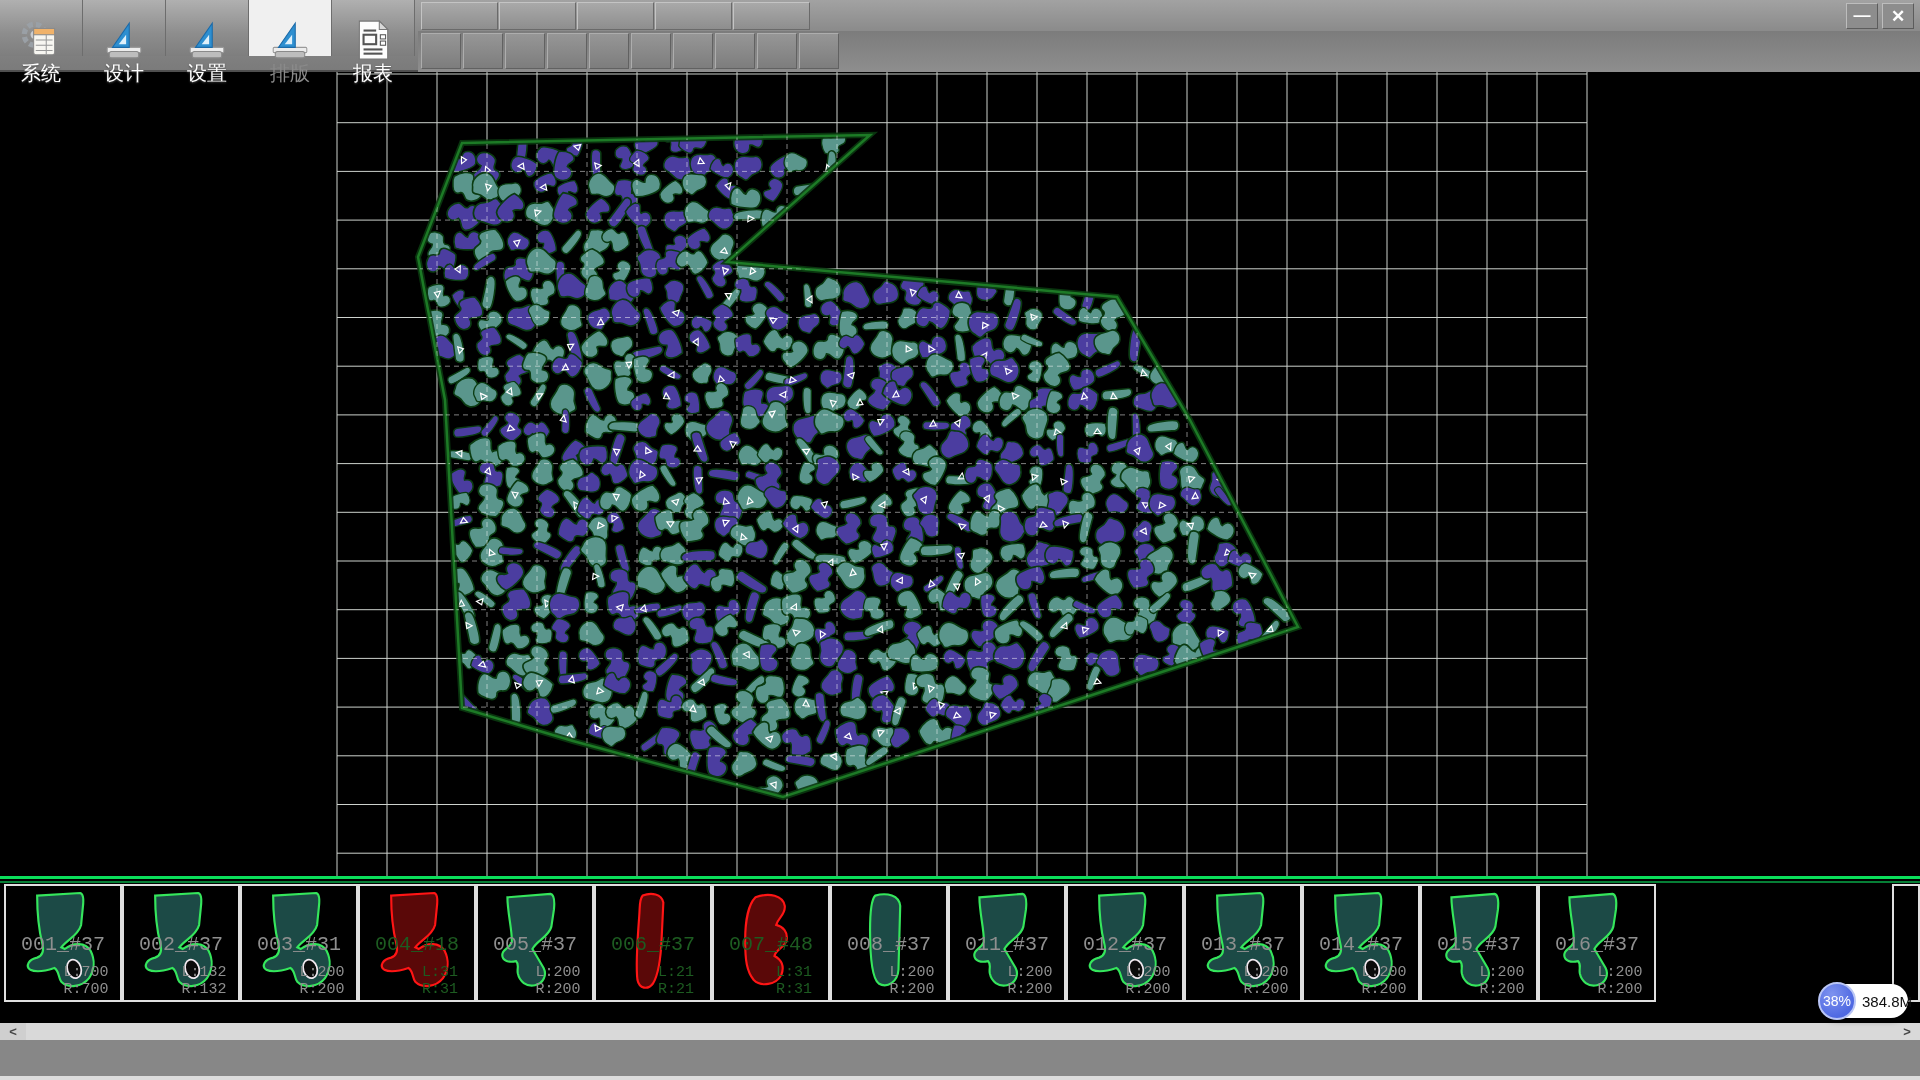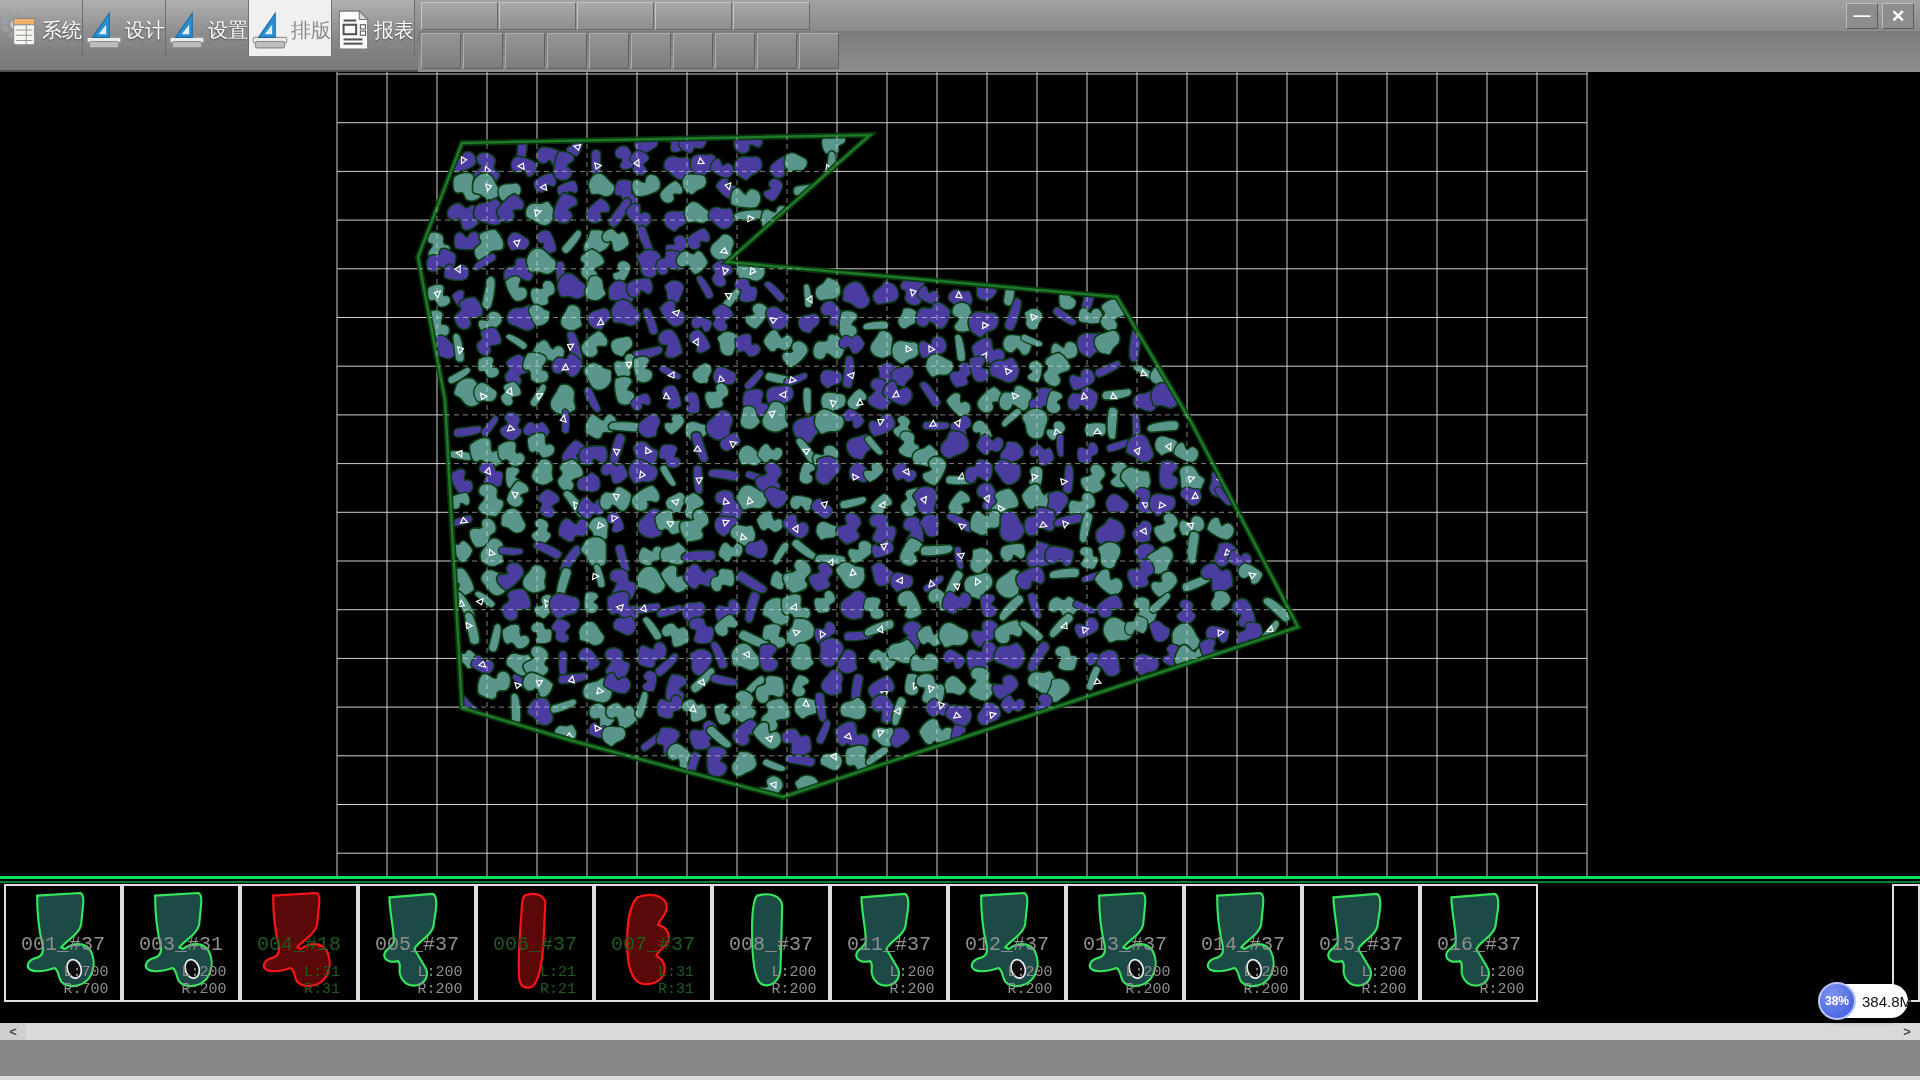--- a/index.html
+++ b/index.html
@@ -5,22 +5,22 @@
   * { margin:0; padding:0; box-sizing:border-box; }
   html,body { width:1920px; height:1080px; overflow:hidden; background:#000;
               font-family:"Liberation Sans", sans-serif; }
   .window { position:relative; width:1920px; height:1080px; background:#000; }
 
   
   .toolbar { position:absolute; left:0; top:0; width:1920px; height:72px;
              background:linear-gradient(#a2a2a2,#858585 55%,#7b7b7b);
              border-bottom:2px solid #4f4f4f; z-index:5; }
   .bigbar { position:absolute; left:0; top:0; height:70px; display:flex; }
-  .bigbtn { width:83px; height:56px; display:flex; flex-direction:row; align-items:center;
-            justify-content:flex-start; padding-top:3px; cursor:default;
+  .bigbtn { width:83px; height:56px; display:flex; flex-direction:column; align-items:center;
+            justify-content:flex-start; padding-top:19px; cursor:default;
             background:linear-gradient(#b0b0b0,#8d8d8d 60%,#7e7e7e);
             border-right:1px solid #6d6d6d; }
   .bigbtn .bicon { width:42px; height:42px; }
   .bigbtn .blbl { font-size:20px; color:#fff; text-shadow:0 1px 2px #4a4a4a; line-height:24px; }
   .bigbtn.active { background:#f0f0f0; }
   .bigbtn.active .blbl { color:#8a8a8a; text-shadow:none; }
 
   .menubar { position:absolute; left:421px; top:2px; display:flex; gap:1px; }
   .menubtn { width:77px; height:28px; line-height:26px; text-align:center; color:#fff;
              font-size:19px; text-shadow:0 1px 1px #555;
@@ -60,21 +60,21 @@
                   border:2px solid #e0e0e0; background:#000; overflow:hidden; }
   .cell-partial svg { position:absolute; left:2px; top:1px; width:112px; height:112px; }
 
   
   .badge { position:absolute; left:1820px; top:984px; width:88px; height:34px; background:#fff;
            border-radius:17px; box-shadow:0 2px 6px rgba(0,0,0,.55); z-index:9;
            display:flex; align-items:center; }
   .pcircle { position:absolute; left:-2px; top:-2px; width:38px; height:38px; border-radius:50%;
              background:radial-gradient(circle at 35% 30%, #7e93ef, #4f69e2 70%);
              border:2px solid #b9c5f5; display:flex; align-items:center; justify-content:center;
-             color:#fff; font-size:12px;font-weight:bold; }
+             color:#fff; font-size:14px; }
   .mem { margin-left:42px; font-size:15px; color:#101010; }
 
   
   .hscroll { position:absolute; left:0; top:1023px; width:1920px; height:17px; background:#d9d9d9; }
   .hbtn { position:absolute; top:0; width:26px; height:17px; display:flex; align-items:center;
           justify-content:center; color:#454545; font-size:13px; font-weight:bold;
           background:#cfcfcf; }
   .hbtn.left { left:0; } .hbtn.right { right:0; background:#d9d9d9; }
   .bottombar { position:absolute; left:0; top:1040px; width:1920px; height:36px; background:#878787; }
   .bottomline { position:absolute; left:0; top:1076px; width:1920px; height:4px; background:#dcdcdc; }
@@ -1035,20 +1035,28 @@
               <ellipse cx="73" cy="95" rx="8" ry="11" transform="rotate(-18 73 95)" fill="#0b0b0b" stroke="#f2e9f0" stroke-width="2"></ellipse>
             </svg></span>
           <div class="cid">001_#37</div>
           <div class="clr">L:700 R:700</div>
         </div>
         <div class="cell teal">
           <span><svg viewBox="0 0 120 130">
               <path d="M30,10 L80,7 C84,8 84,16 83,24 L81,44 C78,56 64,62 58,70 L62,72 C72,64 86,64 92,74 C97,84 97,96 90,106 C82,116 66,118 58,110 C54,104 56,98 50,94 C44,96 30,100 22,96 C16,92 20,84 30,82 C36,80 38,74 36,66 C32,50 30,28 30,10 Z" fill="#1c4a46" stroke="#35e65c" stroke-width="2.5"></path>
               <ellipse cx="73" cy="95" rx="8" ry="11" transform="rotate(-18 73 95)" fill="#0b0b0b" stroke="#f2e9f0" stroke-width="2"></ellipse>
             </svg></span>
+          <div class="cid">002_#37</div>
+          <div class="clr">L:132 R:132</div>
+        </div>
+        <div class="cell teal">
+          <span><svg viewBox="0 0 120 130">
+              <path d="M30,10 L80,7 C84,8 84,16 83,24 L81,44 C78,56 64,62 58,70 L62,72 C72,64 86,64 92,74 C97,84 97,96 90,106 C82,116 66,118 58,110 C54,104 56,98 50,94 C44,96 30,100 22,96 C16,92 20,84 30,82 C36,80 38,74 36,66 C32,50 30,28 30,10 Z" fill="#1c4a46" stroke="#35e65c" stroke-width="2.5"></path>
+              <ellipse cx="73" cy="95" rx="8" ry="11" transform="rotate(-18 73 95)" fill="#0b0b0b" stroke="#f2e9f0" stroke-width="2"></ellipse>
+            </svg></span>
           <div class="cid">003_#31</div>
           <div class="clr">L:200 R:200</div>
         </div>
         <div class="cell red">
           <span><svg viewBox="0 0 120 130">
               <path d="M30,10 L80,7 C84,8 84,16 83,24 L81,44 C78,56 64,62 58,70 L62,72 C72,64 86,64 92,74 C97,84 97,96 90,106 C82,116 66,118 58,110 C54,104 56,98 50,94 C44,96 30,100 22,96 C16,92 20,84 30,82 C36,80 38,74 36,66 C32,50 30,28 30,10 Z" fill="#5a0808" stroke="#ff1515" stroke-width="2.5"></path>
             </svg></span>
           <div class="cid">004_#18</div>
           <div class="clr">L:31 R:31</div>
         </div>
@@ -1063,21 +1071,21 @@
           <span><svg viewBox="0 0 120 130">
               <path d="M48,10 C58,6 70,8 72,18 L70,60 C69,84 66,102 60,112 C54,120 44,118 42,108 C40,94 42,60 44,34 C45,22 44,14 48,10 Z" fill="#5a0808" stroke="#ff1515" stroke-width="2.5"></path>
             </svg></span>
           <div class="cid">006_#37</div>
           <div class="clr">L:21 R:21</div>
         </div>
         <div class="cell red">
           <span><svg viewBox="0 0 120 130">
               <path d="M42,12 C58,6 74,10 76,22 C77,32 68,36 66,44 C74,46 80,52 78,62 C76,70 66,72 64,80 C72,84 76,92 72,102 C66,114 48,116 40,108 C32,98 30,86 30,62 C30,40 34,20 42,12 Z" fill="#5a0808" stroke="#ff1515" stroke-width="2.5"></path>
             </svg></span>
-          <div class="cid">007_#37</div>
+          <div class="cid">007_#48</div>
           <div class="clr">L:31 R:31</div>
         </div>
         <div class="cell teal">
           <span><svg viewBox="0 0 120 130">
               <path d="M44,10 C58,6 72,10 73,22 L71,96 C70,110 58,118 48,112 C40,106 38,80 38,50 C38,30 40,14 44,10 Z" fill="#1c4a46" stroke="#35e65c" stroke-width="2.5"></path>
             </svg></span>
           <div class="cid">008_#37</div>
           <div class="clr">L:200 R:200</div>
         </div>
         <div class="cell teal">

